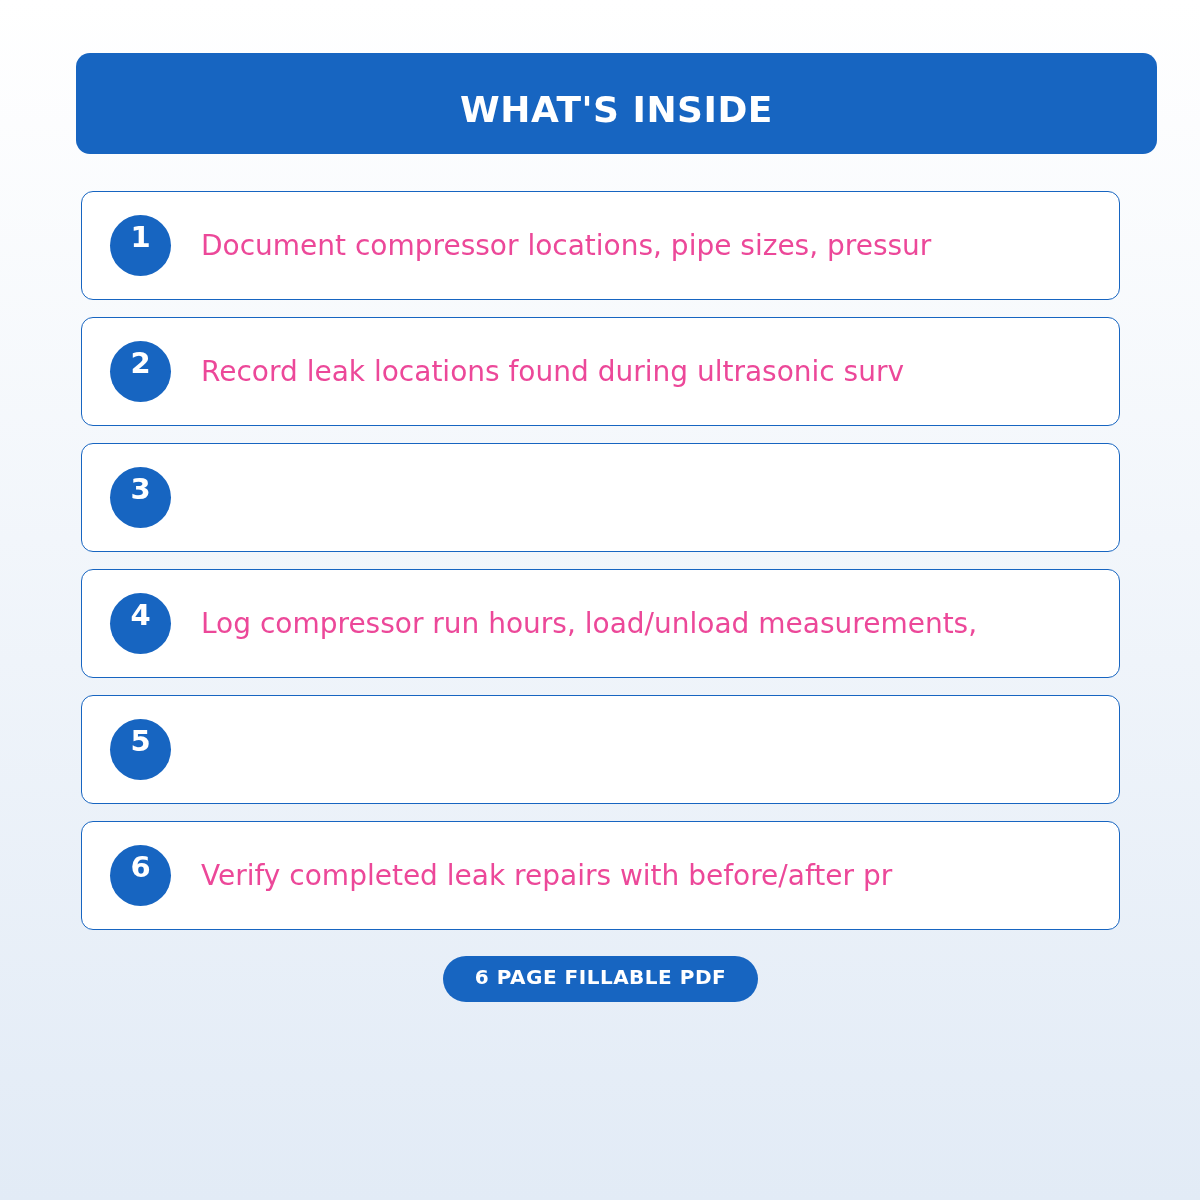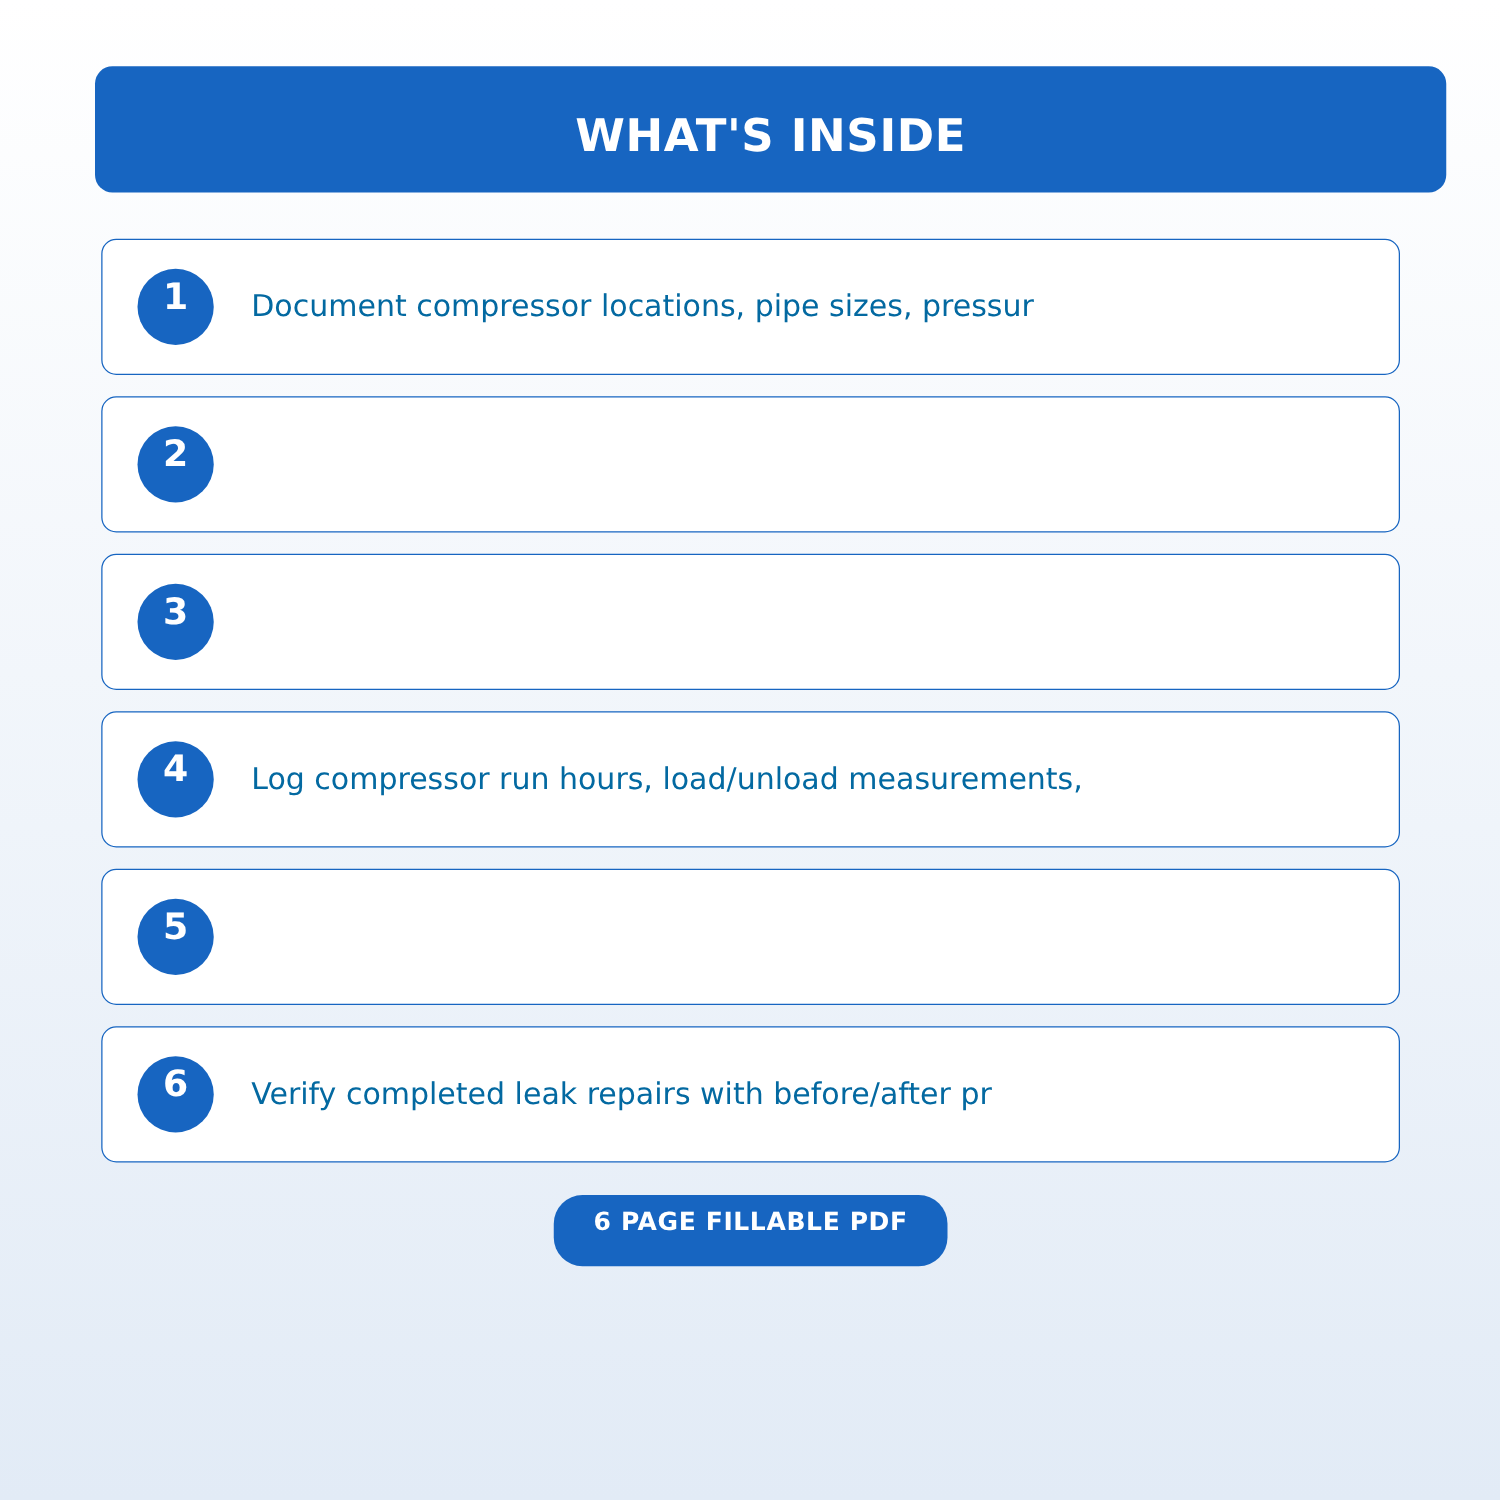--- a/index.html
+++ b/index.html
@@ -10,22 +10,22 @@
     background:#1765c1;border-radius:14px;margin-top:13px;}
   .header-title{position:absolute;left:0;right:0;top:56px;transform:translateY(-50%);
     text-align:center;color:#fff;font-weight:bold;font-size:36px;letter-spacing:0.5px;}
   .card{position:absolute;left:81px;width:1037px;height:107px;background:#fff;
     border:1.5px solid #1765c1;border-radius:12px;}
   .num{position:absolute;left:28px;top:23px;width:61px;height:61px;border-radius:50%;
     background:#1765c1;}
   .num span{position:absolute;left:0;right:0;top:22px;transform:translateY(-50%);
     text-align:center;color:#fff;font-weight:bold;font-size:29px;}
   .card-text{position:absolute;left:119px;top:53px;transform:translateY(-50%);
-    font-size:24px;color:#0369a1;white-space:nowrap;}
-  .badge{position:absolute;left:443px;top:956px;width:315px;height:57px;background:#1765c1;
+    font-size:28px;color:#ec4899;white-space:nowrap;}
+  .badge{position:absolute;left:443px;top:956px;width:315px;height:46px;background:#1765c1;
     border-radius:23px;}
   .badge span{position:absolute;left:0;right:0;top:21px;transform:translateY(-50%);
     text-align:center;color:#fff;font-weight:bold;font-size:20px;letter-spacing:0.5px;}
 </style>
 </head>
 <body>
 
 <div class="header">
   <div class="header-title">WHAT'S INSIDE</div>
 </div>
@@ -33,20 +33,21 @@
 <div class="card" style="top:191px">
   <div class="num">
       <span>1</span>
     </div>
   <div class="card-text">Document compressor locations, pipe sizes, pressur</div>
 </div>
 <div class="card" style="top:317px">
   <div class="num">
       <span>2</span>
     </div>
+  <div class="card-text">Record leak locations found during ultrasonic surv</div>
 </div>
 <div class="card" style="top:443px">
   <div class="num">
       <span>3</span>
     </div>
 </div>
 <div class="card" style="top:569px">
   <div class="num">
       <span>4</span>
     </div>

